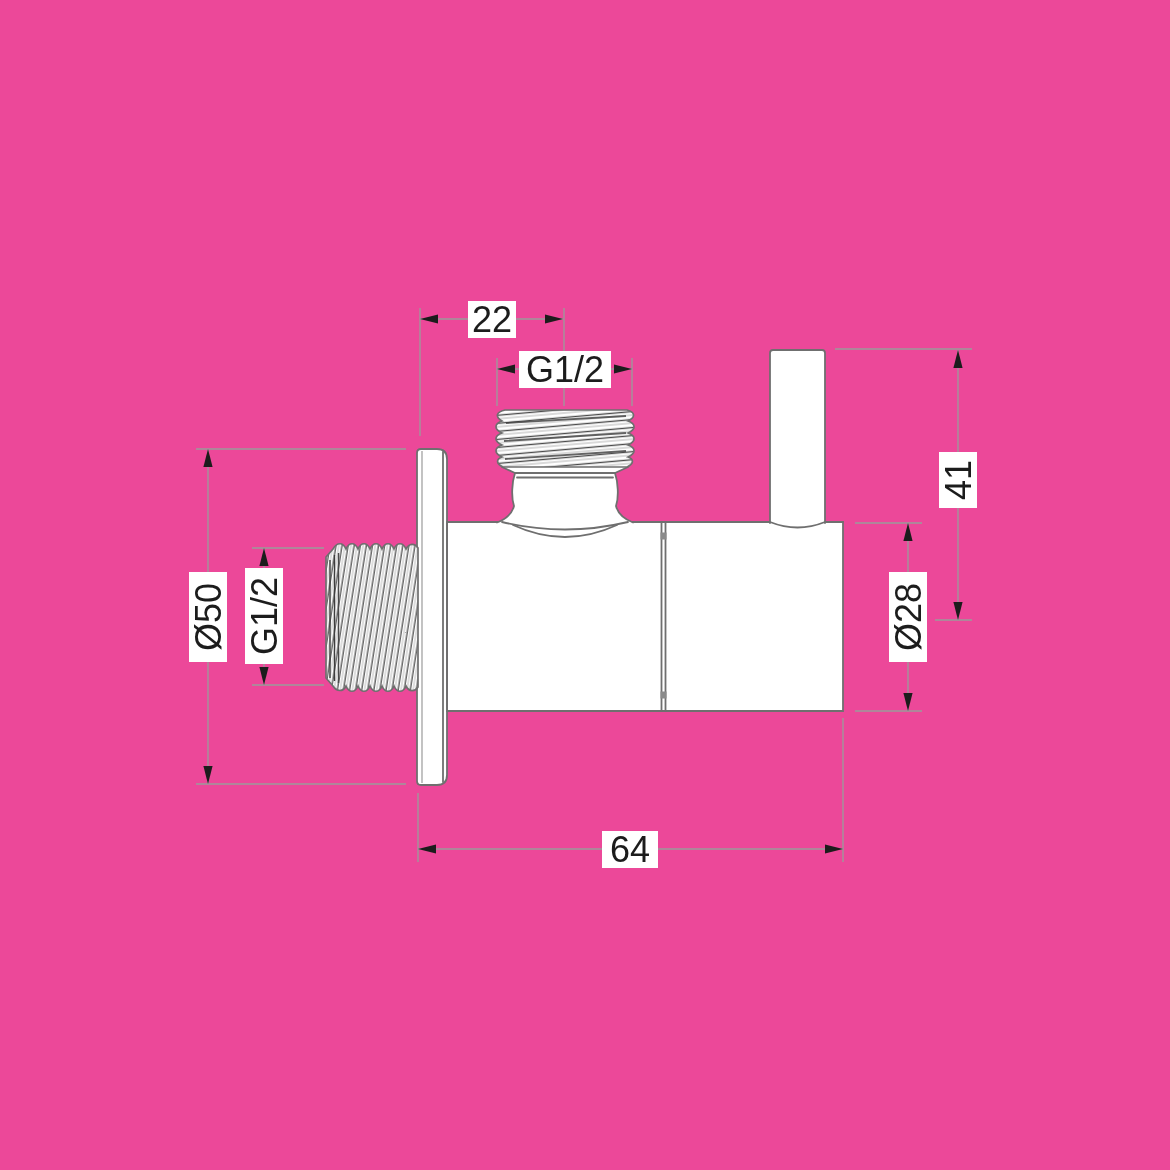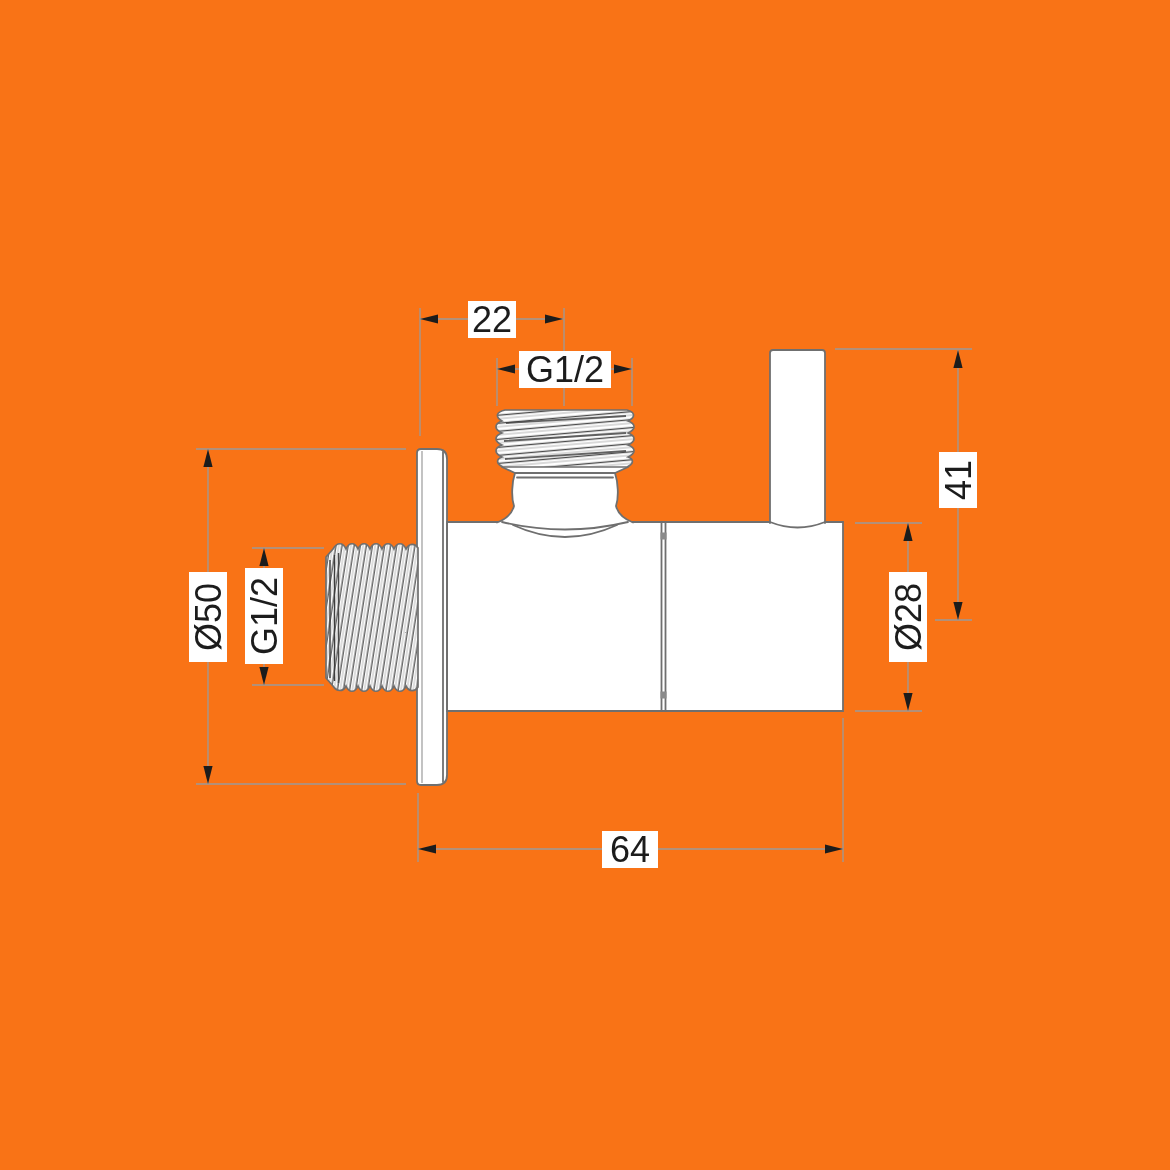--- a/index.html
+++ b/index.html
@@ -1,16 +1,16 @@
 <!DOCTYPE html>
 <html><head>
 <meta charset="utf-8">
 <style>
   html,body{margin:0;padding:0;background:#ffffff;}
-  .canvas{position:relative;width:1170px;height:1170px;background:#f97316;overflow:hidden;}
+  .canvas{position:relative;width:1170px;height:1170px;background:#ec4899;overflow:hidden;}
   svg{display:block;}
   .dimtext{font-family:"Liberation Sans","DejaVu Sans",sans-serif;font-size:36px;fill:#1c1c1c;}
   .outline{stroke:#6f6f6f;stroke-width:1.8;fill:none;stroke-linecap:round;}
   .outline-thin{stroke:#9a9a9a;stroke-width:1.2;fill:none;}
   .dimline{stroke:#9b9b9b;stroke-width:1.3;fill:none;}
   .arrow{fill:#1c1c1c;stroke:none;}
   .whitefill{fill:#ffffff;stroke:none;}
 </style>
 </head>
 <body>

